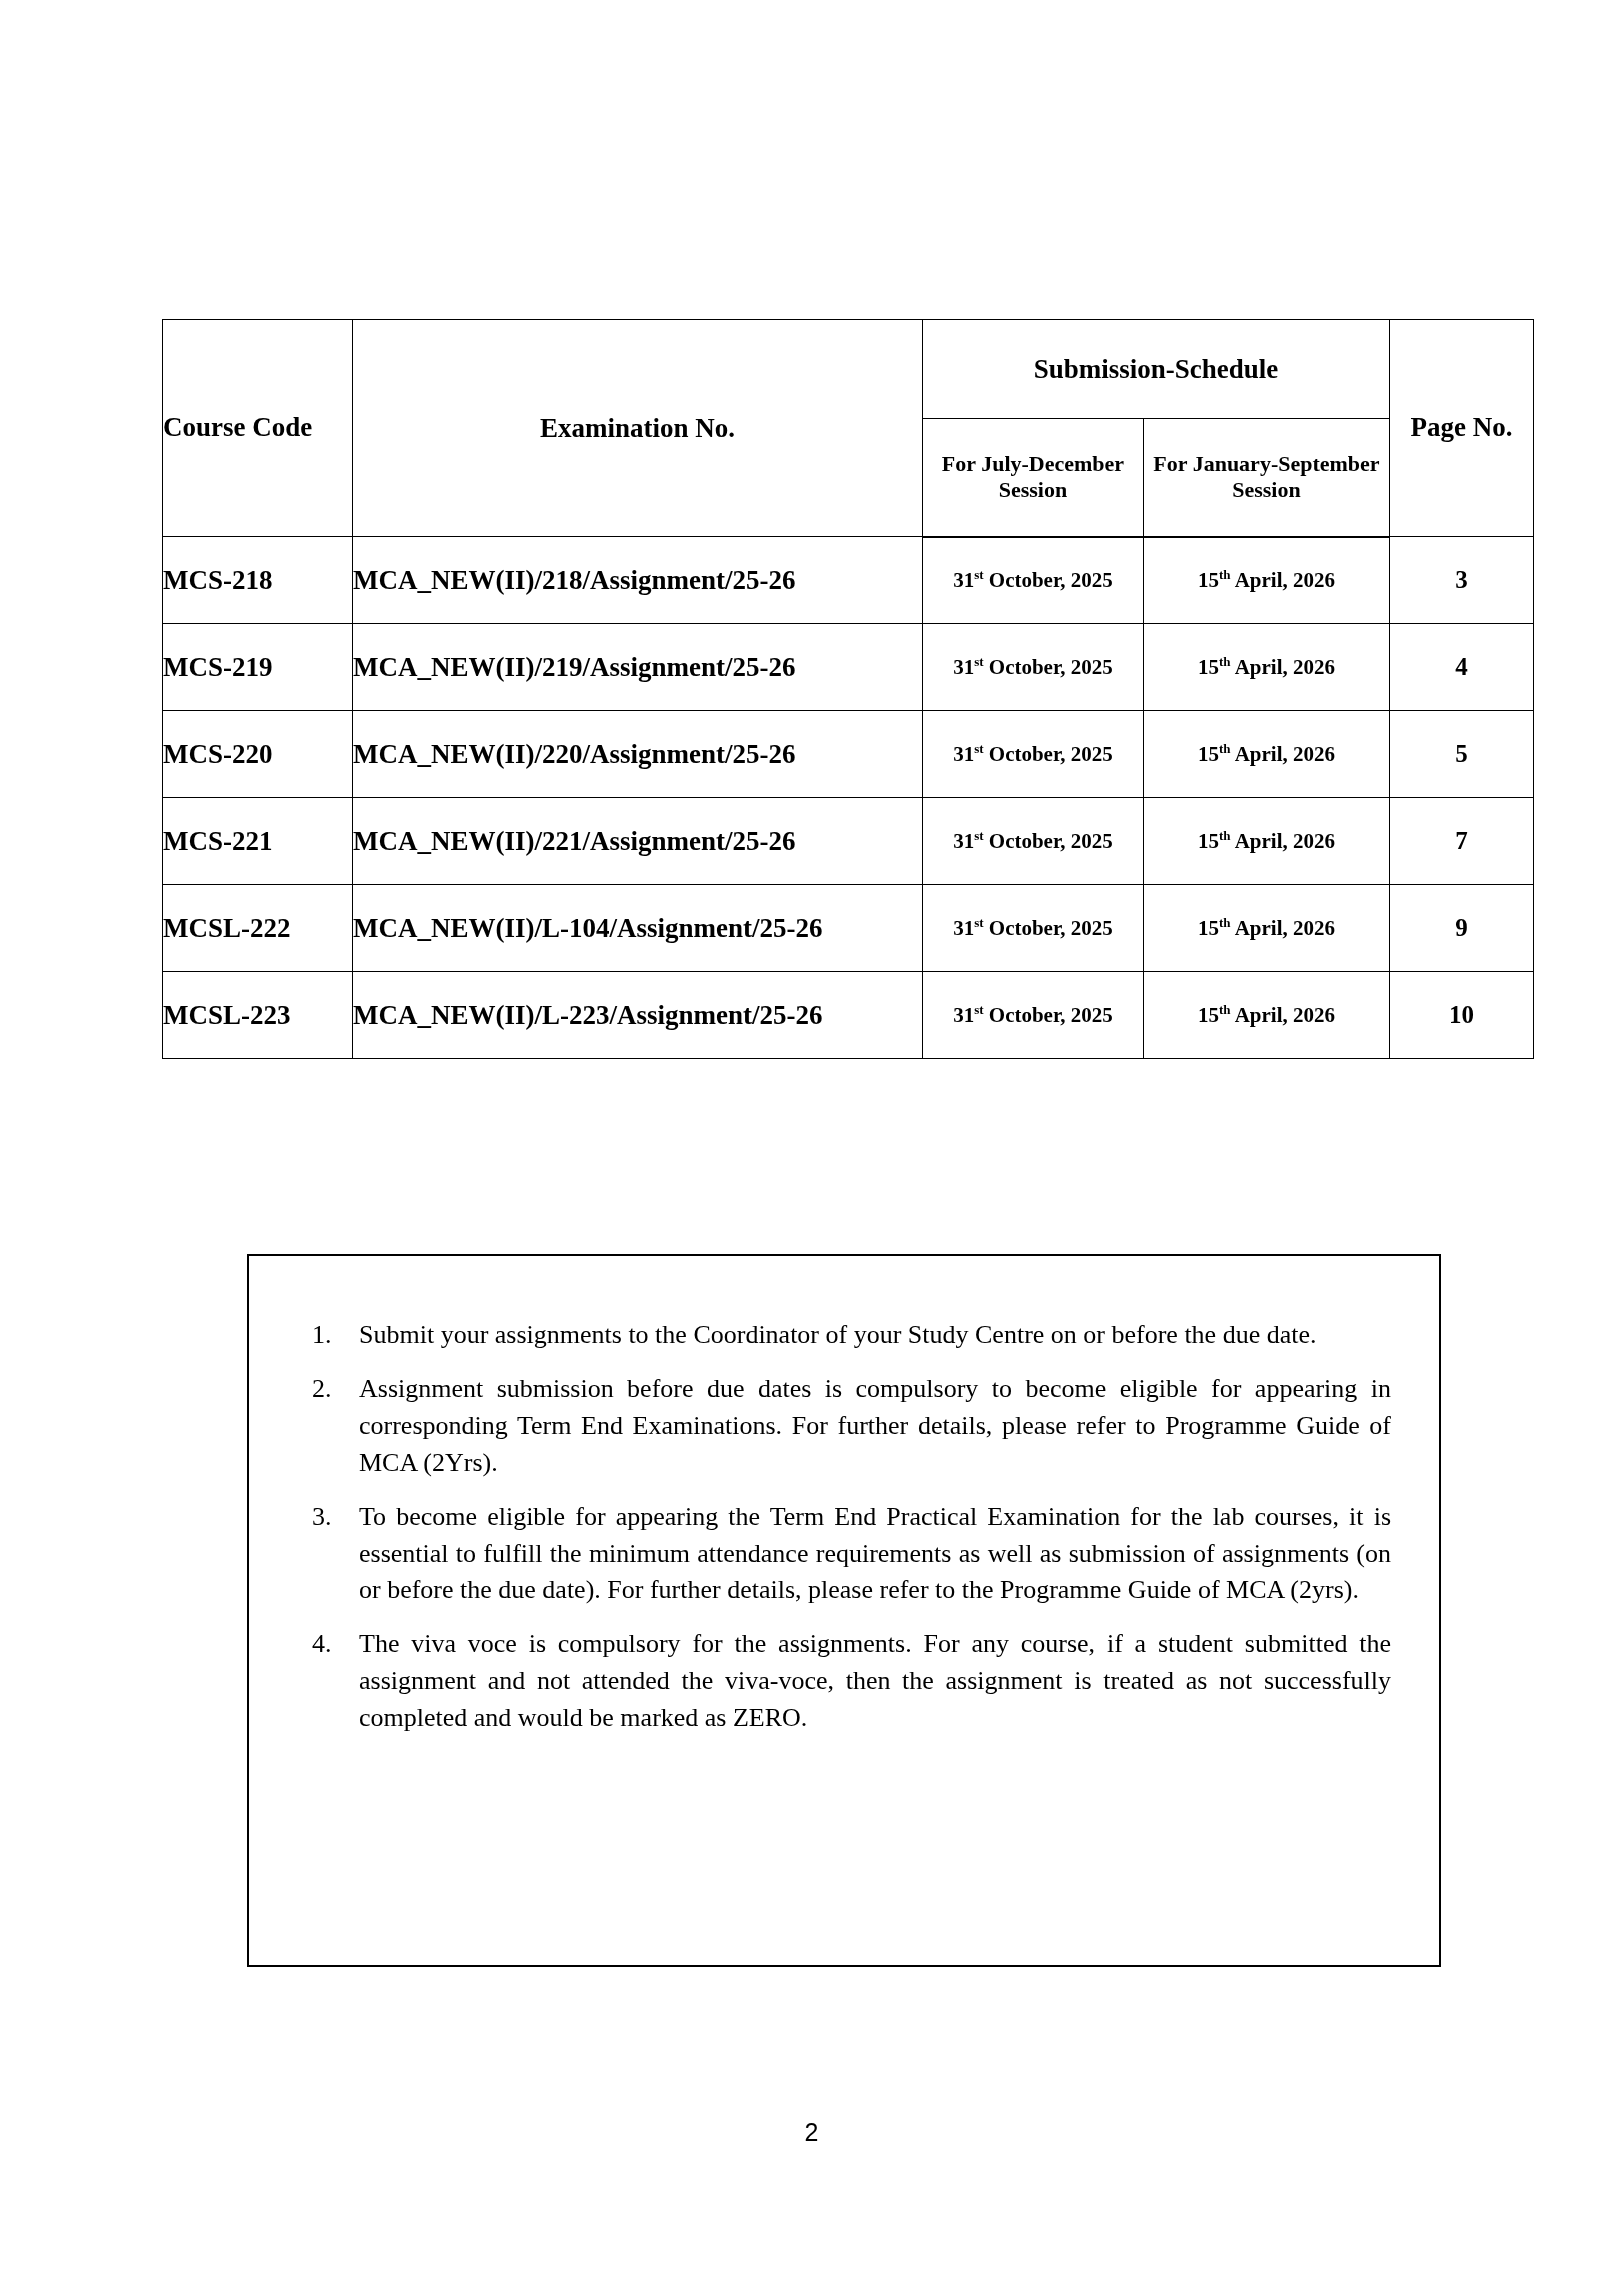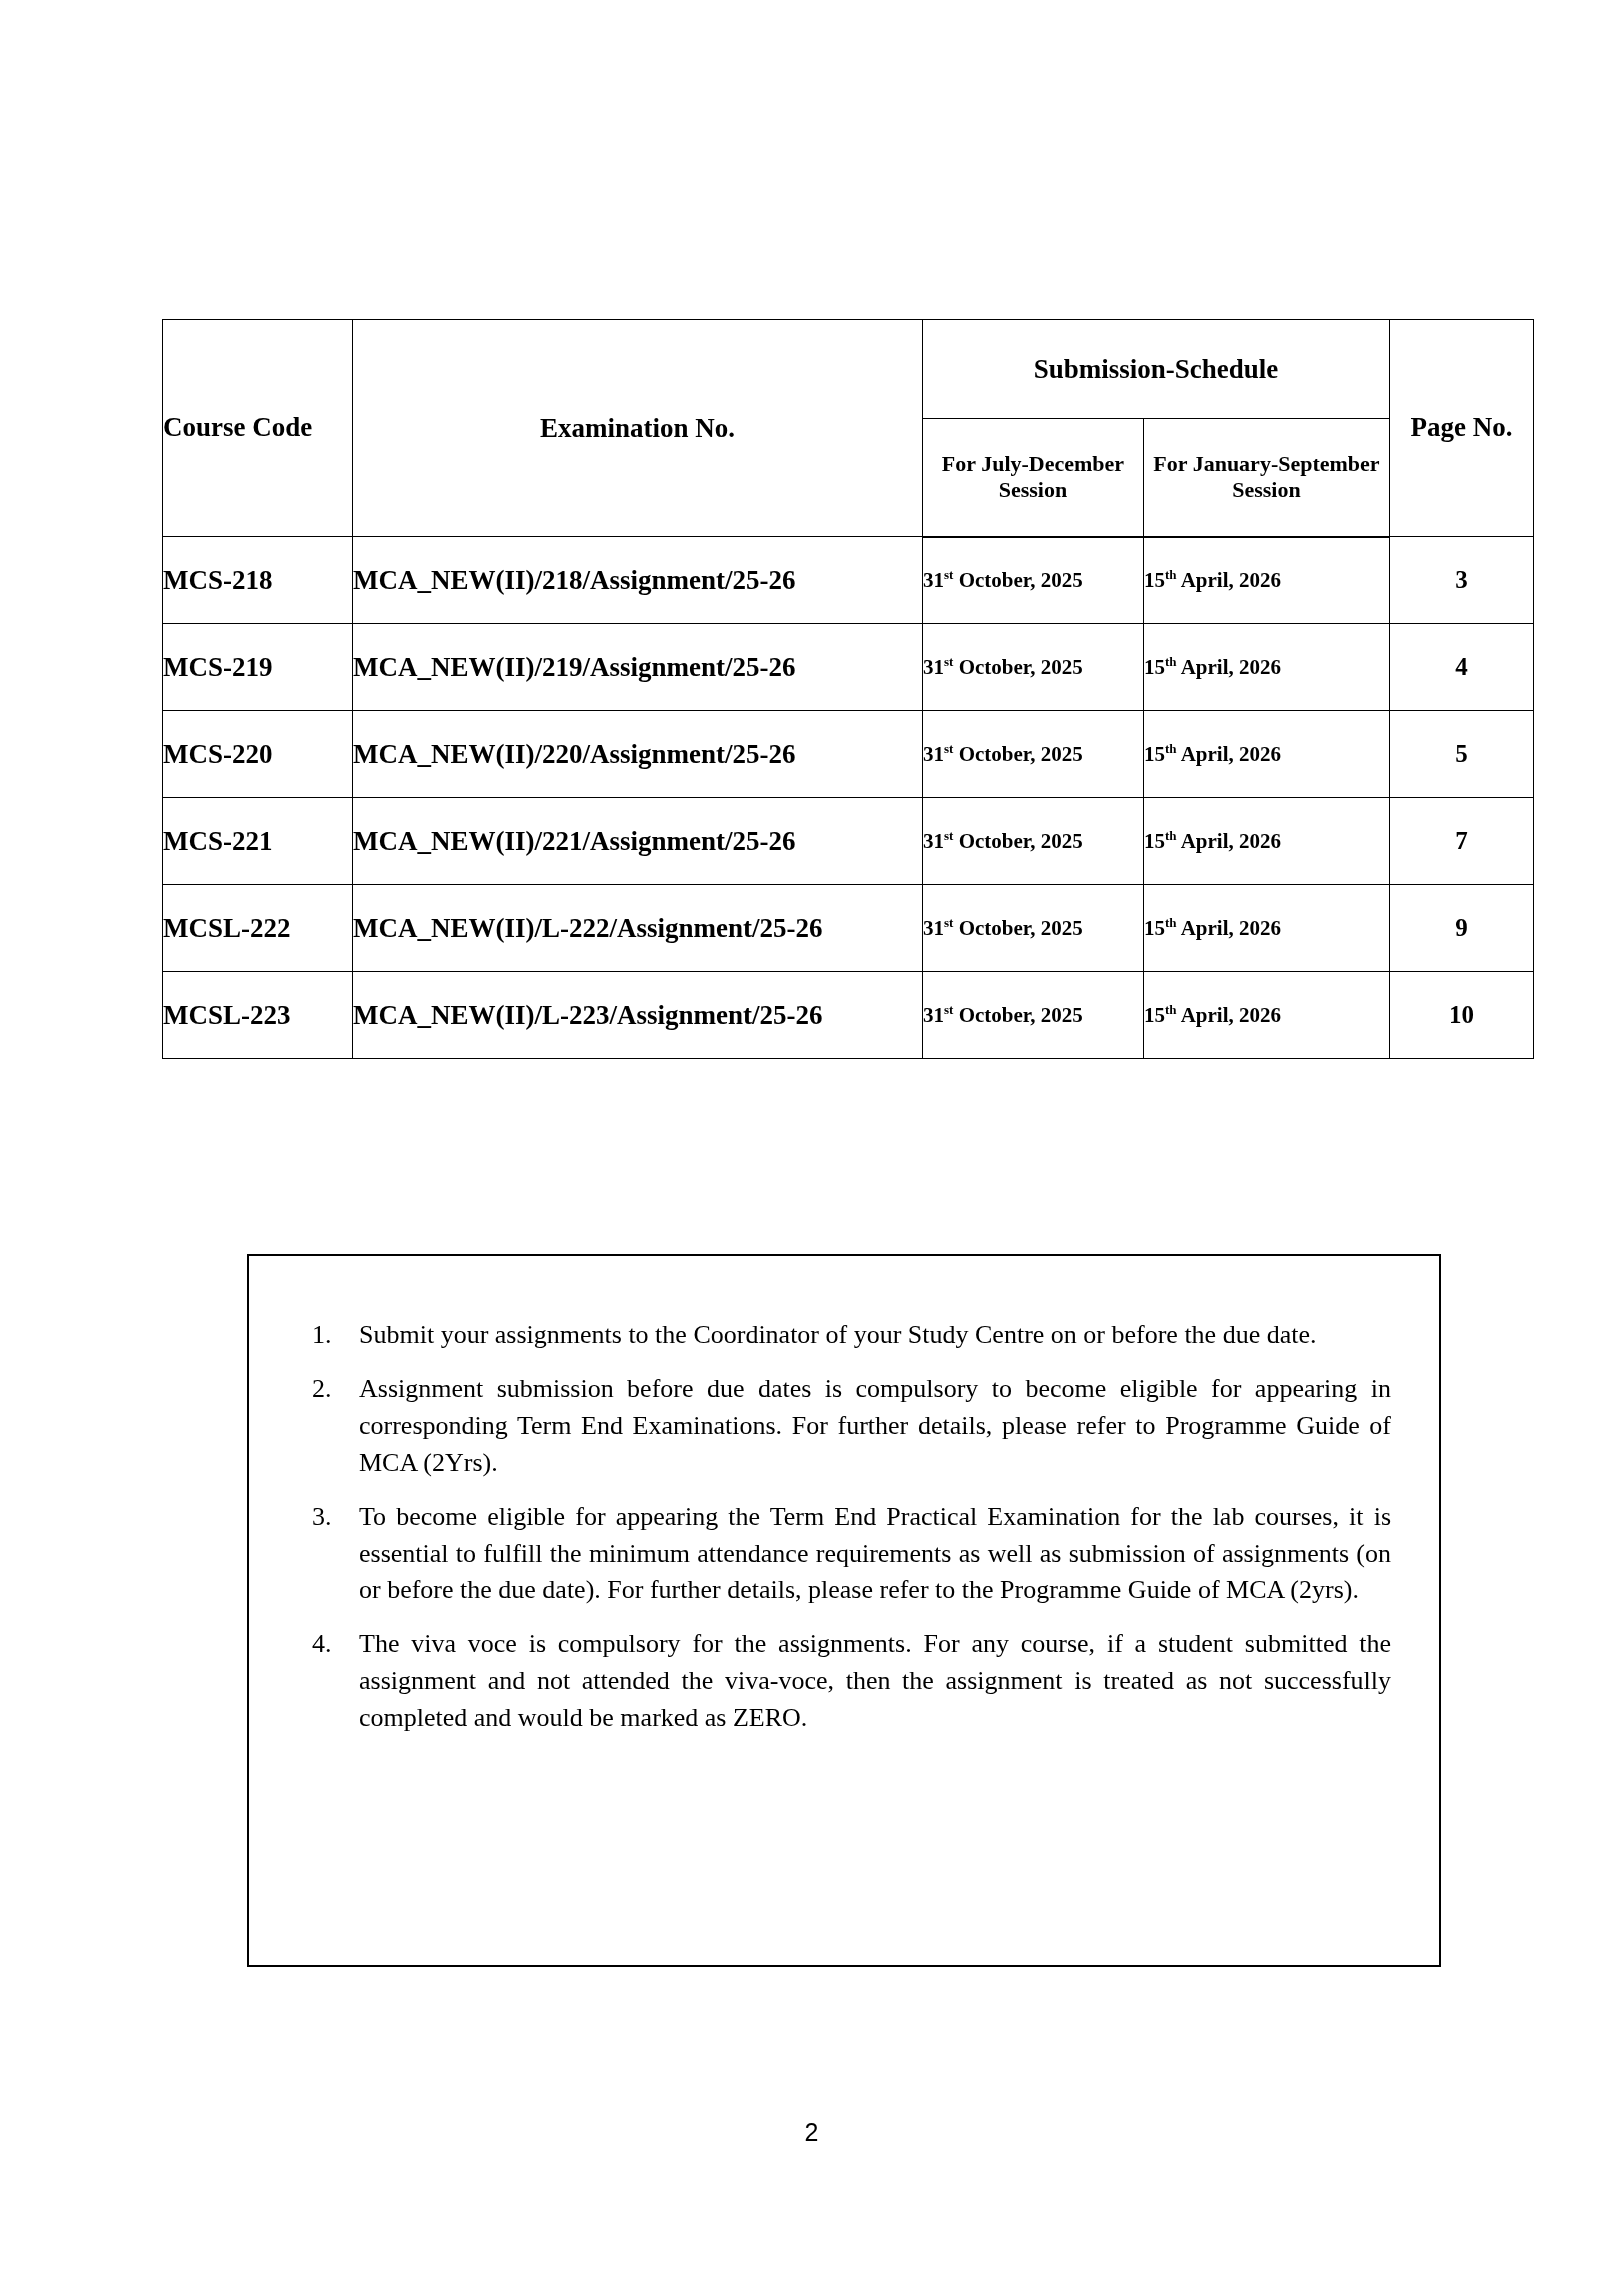--- a/index.html
+++ b/index.html
@@ -106,21 +106,21 @@
     padding-left: 14.4px;
     font-size: 27px;
     height: 86px;
   }
   .cell-assign {
     text-align: left;
     padding-left: 7.8px;
     font-size: 27px;
   }
   .cell-date {
-    text-align: left;
+    text-align: center;
     font-size: 21px;
     white-space: nowrap;
   }
   .cell-page {
     text-align: center;
     font-size: 25px;
   }
   .cell-date sup {
     font-size: 0.62em;
     vertical-align: super;
@@ -231,21 +231,21 @@
       <tr>
         <td class="cell-code">MCS-221</td>
         <td class="cell-assign">MCA_NEW(II)/221/Assignment/25-26</td>
         <td class="cell-date"><span>31</span><sup>st</sup><span> October, 2025</span></td>
         <td class="cell-date"><span>15</span><sup>th</sup><span> April, 2026</span></td>
         <td class="cell-page">7</td>
       </tr>
 
       <tr>
         <td class="cell-code">MCSL-222</td>
-        <td class="cell-assign">MCA_NEW(II)/L-222/Assignment/25-26</td>
+        <td class="cell-assign">MCA_NEW(II)/L-104/Assignment/25-26</td>
         <td class="cell-date"><span>31</span><sup>st</sup><span> October, 2025</span></td>
         <td class="cell-date"><span>15</span><sup>th</sup><span> April, 2026</span></td>
         <td class="cell-page">9</td>
       </tr>
 
       <tr>
         <td class="cell-code">MCSL-223</td>
         <td class="cell-assign">MCA_NEW(II)/L-223/Assignment/25-26</td>
         <td class="cell-date"><span>31</span><sup>st</sup><span> October, 2025</span></td>
         <td class="cell-date"><span>15</span><sup>th</sup><span> April, 2026</span></td>

